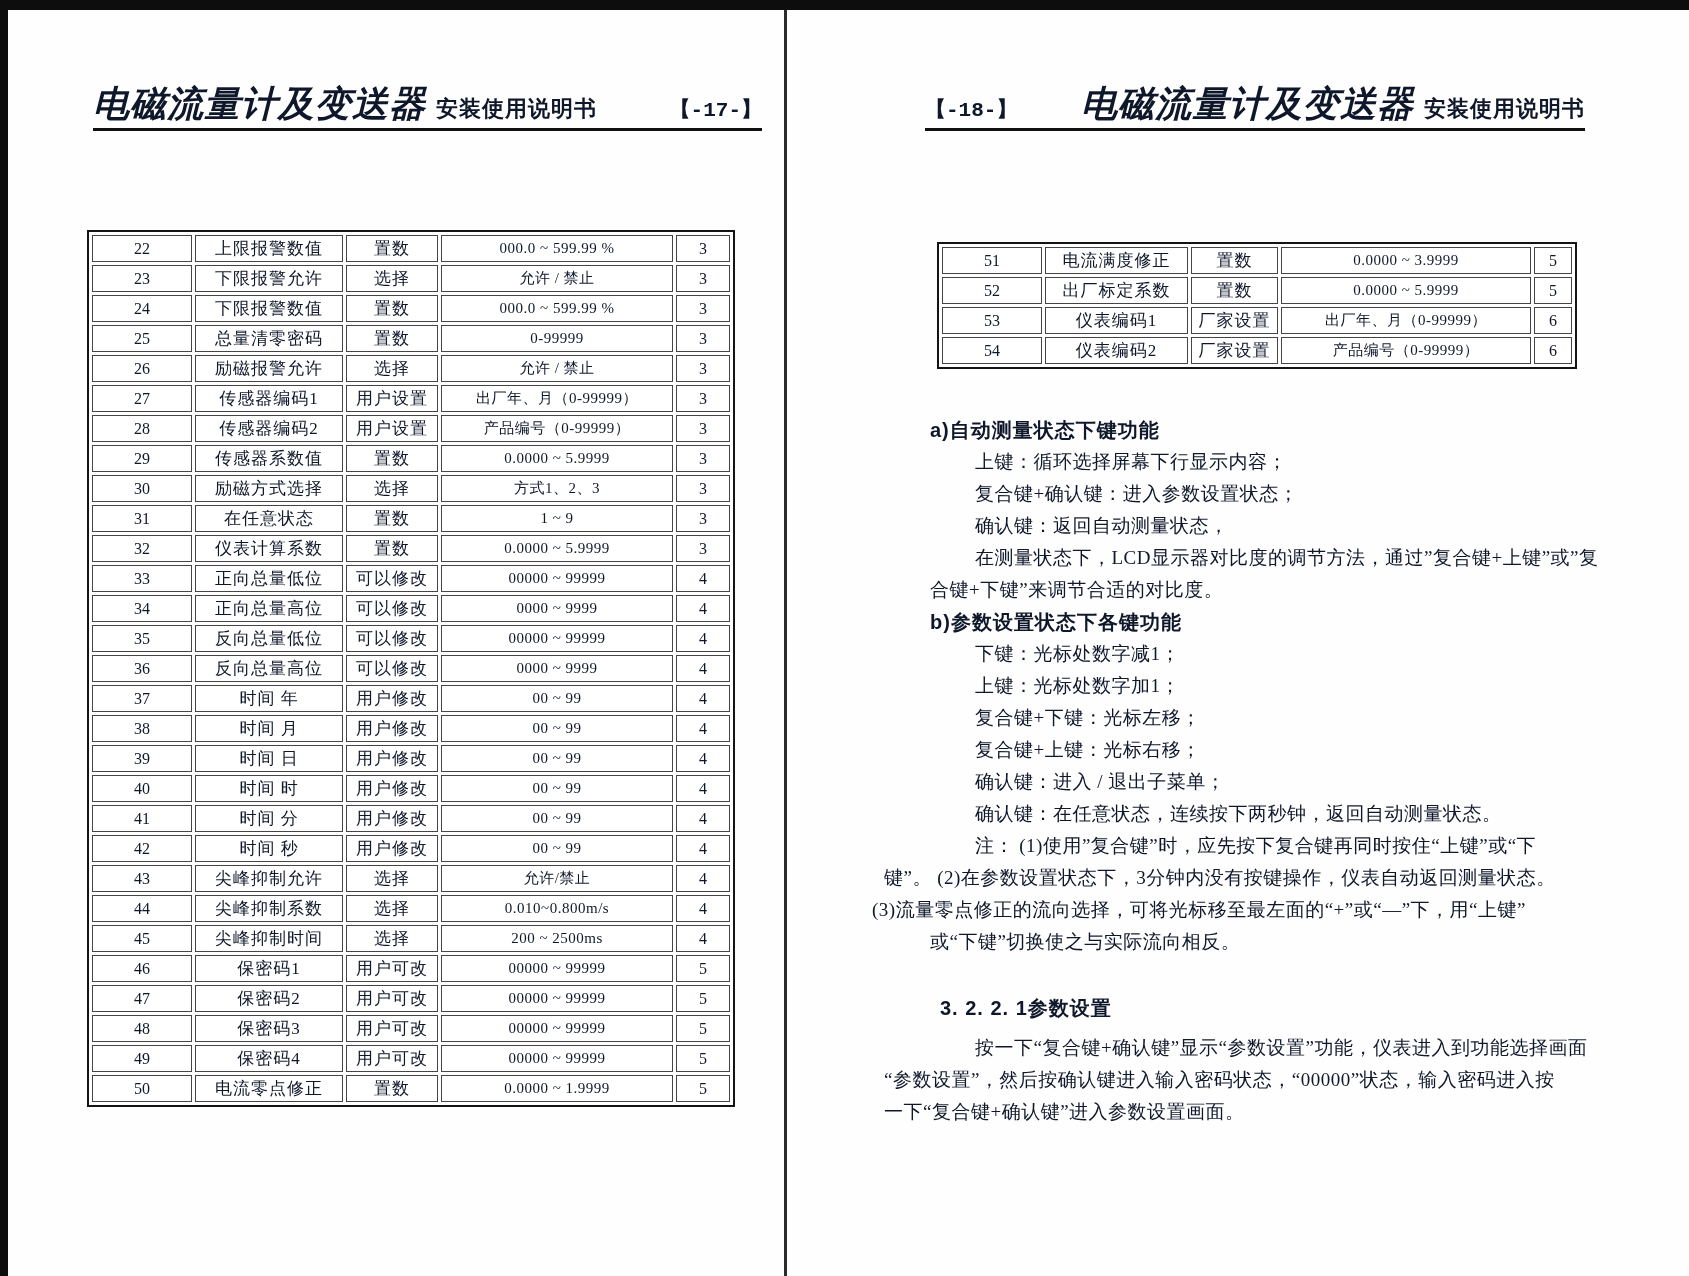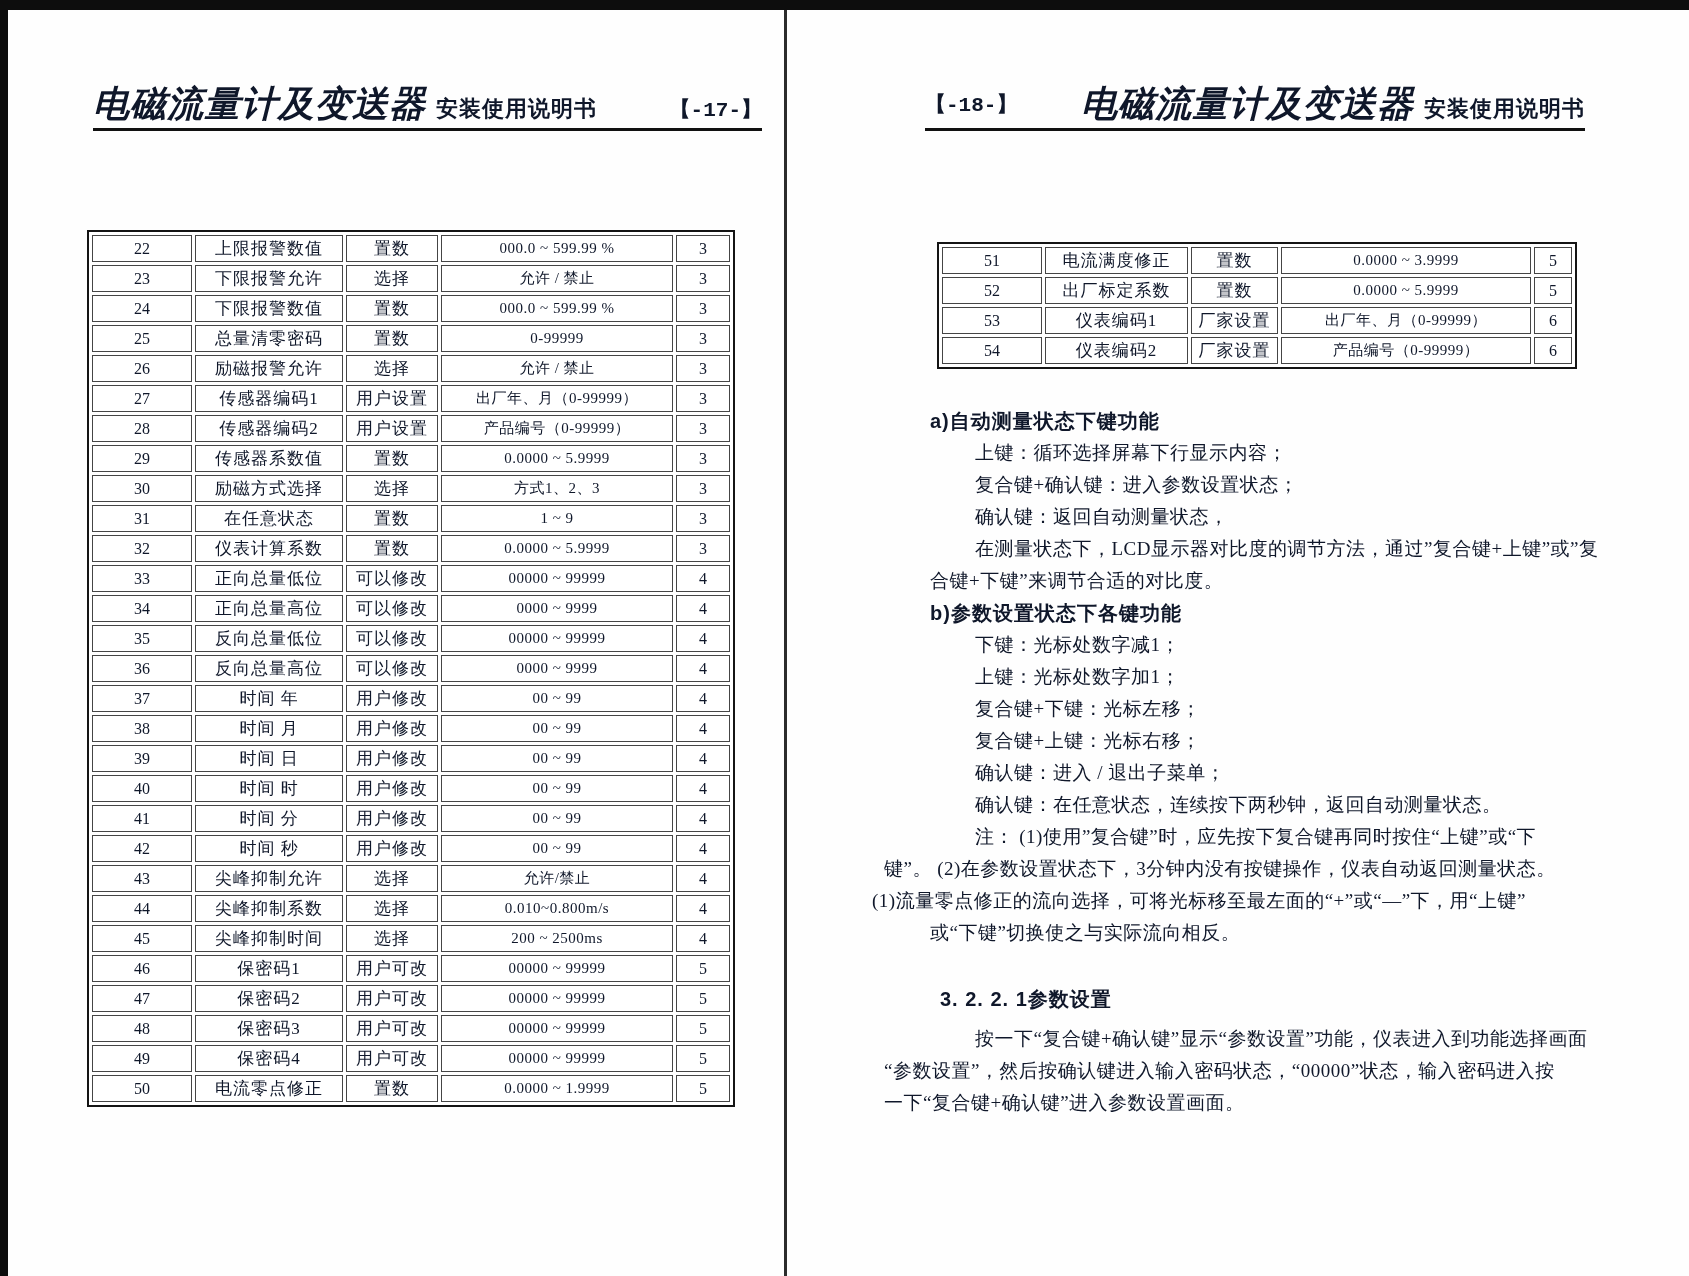--- a/index.html
+++ b/index.html
@@ -9,42 +9,42 @@
   }
   
   .bar-top{position:absolute;left:0;top:0;width:1689px;height:10px;background:#0d0d0d;}
   .bar-left{position:absolute;left:0;top:0;width:8px;height:1276px;background:#0d0d0d;}
   .page-divider{position:absolute;left:784px;top:10px;width:3px;height:1266px;background:#2c2c2c;}
 
   
   .hdr{position:absolute;top:80px;height:51px;display:flex;align-items:baseline;
        border-bottom:3px solid #111;box-sizing:border-box;}
   .hdr-17{left:93px;width:669px;}
-  .hdr-18{left:925px;width:660px;align-items:center;}
+  .hdr-18{left:925px;width:660px;}
   .title-main{font-family:"Liberation Serif",serif;font-style:italic;font-weight:bold;
        font-size:36px;letter-spacing:1px;white-space:nowrap;}
   .title-sub{font-family:"Liberation Sans",sans-serif;font-weight:bold;font-size:22px;
        margin-left:10px;white-space:nowrap;letter-spacing:1px;}
   .pagenum{font-family:Liberation Mono, monospace;font-weight:bold;font-size:21px;white-space:nowrap;}
   .hdr-17 .pagenum{margin-left:auto;}
   .hdr-18 .tgroup{margin-left:auto;display:flex;align-items:baseline;}
 
   
   .ptable{position:absolute;border-collapse:separate;border-spacing:3px;
        border:2px solid #141414;table-layout:fixed;background:#fff;}
   .ptable td{border:1px solid #454545;box-sizing:border-box;height:27px;line-height:25px;
        padding:0;text-align:center;font-size:17px;letter-spacing:1px;
        overflow:hidden;white-space:nowrap;}
   .ptable td.c-range{font-size:15px;letter-spacing:0.5px;}
   .ptable td.c-no,.ptable td.c-dig{font-size:16px;letter-spacing:0;}
   .t17{left:87px;top:230px;width:648px;}
   .t18{left:937px;top:242px;width:640px;}
 
   
-  .text-flow{position:absolute;left:872px;top:405px;width:712px;}
+  .text-flow{position:absolute;left:872px;top:414px;width:712px;}
   .txt-line{height:32px;line-height:32px;font-size:19px;white-space:nowrap;letter-spacing:0.5px;}
   .txt-line[data-i="0"]{padding-left:0;}
   .txt-line[data-i="1"]{padding-left:12px;}
   .txt-line[data-i="2"]{padding-left:58px;}
   .txt-line[data-i="3"]{padding-left:103px;}
   .sec-heading{height:32px;line-height:32px;font-size:20px;font-weight:bold;
        font-family:"Liberation Sans",sans-serif;padding-left:58px;letter-spacing:1px;white-space:nowrap;}
   .sec-heading.sec-c{padding-left:68px;margin-top:34px;}
   .gap-c{height:8px;}
 </style>
@@ -414,21 +414,21 @@
 
         <div class="txt-line" data-i="3">
           <span>注： (1)使用”复合键”时，应先按下复合键再同时按住“上键”或“下</span>
         </div>
 
         <div class="txt-line" data-i="1">
           <span>键”。  (2)在参数设置状态下，3分钟内没有按键操作，仪表自动返回测量状态。</span>
         </div>
 
         <div class="txt-line" data-i="0">
-          <span>(1)流量零点修正的流向选择，可将光标移至最左面的“+”或“—”下，用“上键”</span>
+          <span>(3)流量零点修正的流向选择，可将光标移至最左面的“+”或“—”下，用“上键”</span>
         </div>
 
         <div class="txt-line" data-i="2">
           <span>或“下键”切换使之与实际流向相反。</span>
         </div>
       </div>
 
     <div class="sec-heading sec-c">3. 2. 2. 1参数设置</div>
     <div class="gap-c"></div>
     <div>

